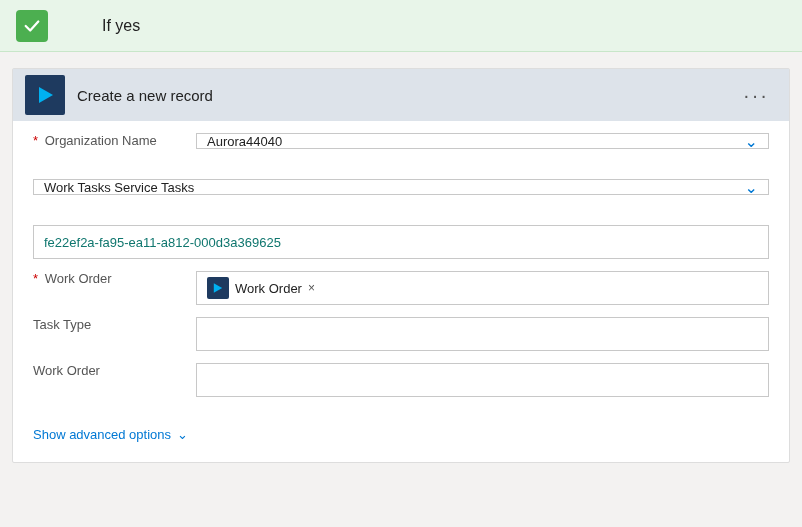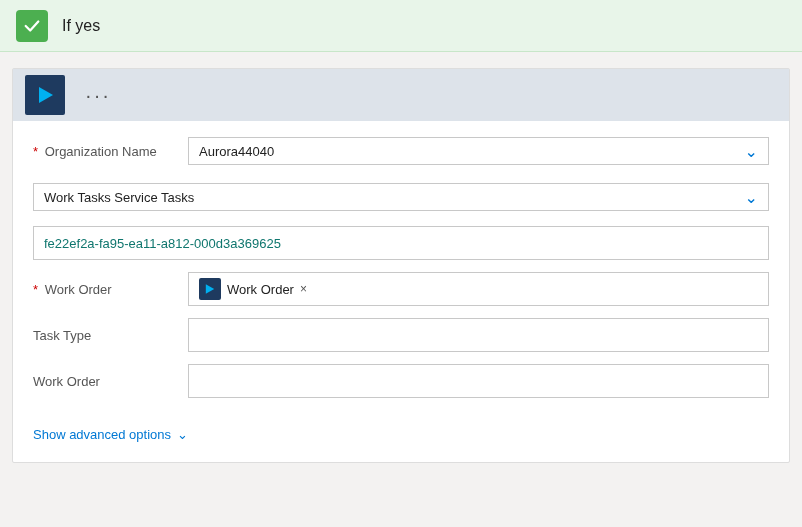--- a/index.html
+++ b/index.html
@@ -13,20 +13,21 @@
     }
 
     
     .header-bar {
       background: #e8f5e9;
       display: flex;
       align-items: center;
       padding: 0 16px;
       height: 52px;
       border-bottom: 1px solid #c8e6c9;
+      gap: 40px;
     }
     .header-check {
       width: 32px;
       height: 32px;
       background: #4caf50;
       border-radius: 4px;
       display: flex;
       align-items: center;
       justify-content: center;
       margin-right: 14px;
@@ -89,23 +90,23 @@
     }
 
     
     .card-body {
       padding: 12px 20px 20px 20px;
     }
 
     
     .form-row {
       display: flex;
-      align-items: center;
       margin-bottom: 10px;
       min-height: 36px;
+      gap: 8px;
     }
     .form-label {
       width: 155px;
       font-size: 13px;
       color: #555;
       flex-shrink: 0;
       padding-right: 8px;
     }
     .required-star {
       color: #c00;
@@ -119,21 +120,21 @@
       font-size: 13px;
       color: #0f766e;
       background: #fff;
       outline: none;
     }
 
     
     .dropdown-field {
       flex: 1;
       border: 1px solid #c8c8c8;
-      height: 28px;
+      height: 16px;
       display: flex;
       align-items: center;
       background: #fff;
       position: relative;
       cursor: pointer;
     }
     .dropdown-field-text {
       flex: 1;
       padding: 0 10px;
       font-size: 13px;
@@ -218,20 +219,21 @@
 </div>
 
 <div class="main-card">
 
   <div class="card-header">
     <div class="card-icon-box">
       <svg viewBox="0 0 20 20" fill="#00b0f0">
         <polygon points="4,2 18,10 4,18" fill="#00b0f0"></polygon>
       </svg>
     </div>
+    <span class="card-title">Create a new record</span>
     <span class="card-menu">···</span>
   </div>
 
   <div class="card-body">
 
     <div class="form-row">
       <div class="form-label">
         <span class="required-star">*</span>
         <span>Organization Name</span>
       </div>

